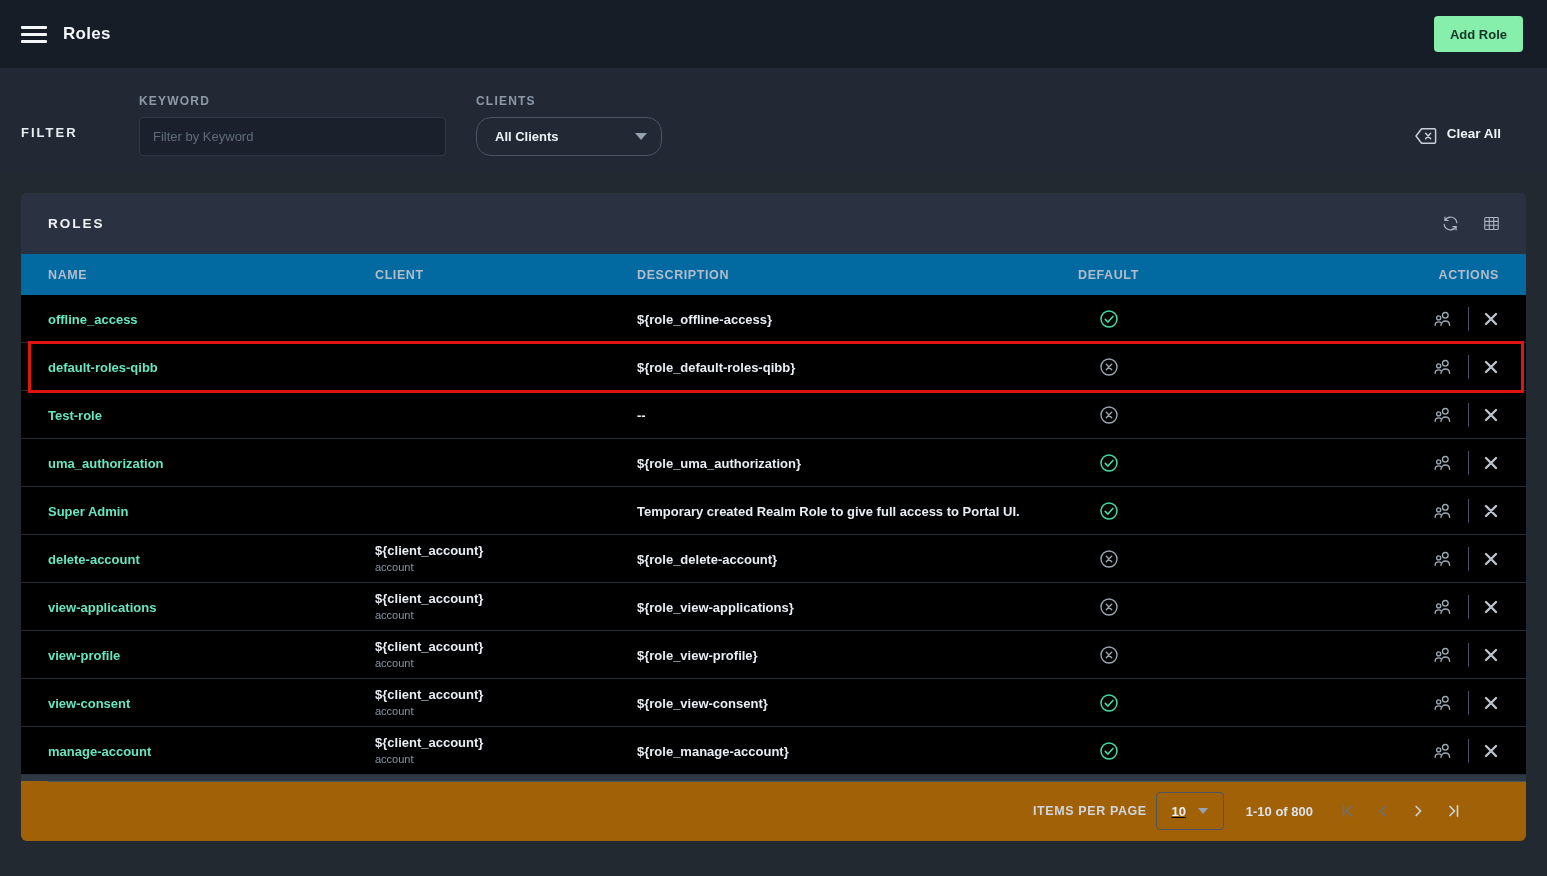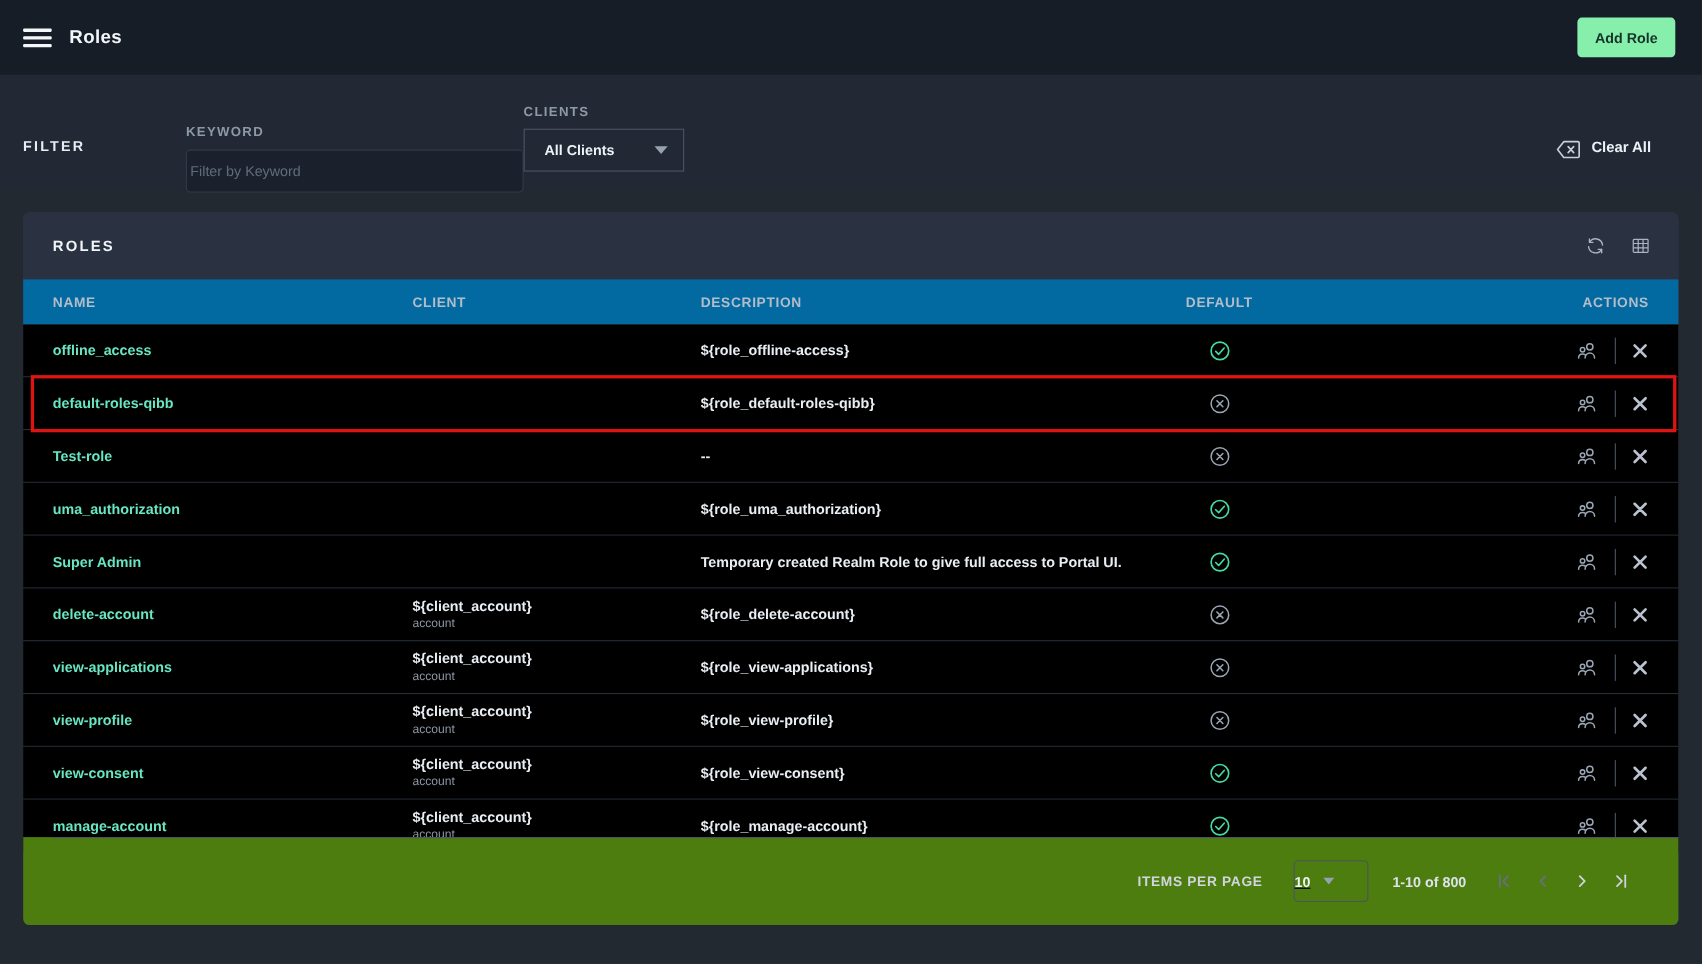--- a/index.html
+++ b/index.html
@@ -16,27 +16,27 @@
   .hamburger span { display:block; height:3px; background:#f4f7fa; border-radius:1px; margin:4px 0; }
   .topbar-title { color:#f2f5f9; font-size:17px; font-weight:bold; margin-left:16px; letter-spacing:.3px; }
   .add-btn { position:absolute; right:24px; top:16px; height:36px; padding:0 16px;
     background:#86efac; color:#153327; font-weight:bold; font-size:13px;
     border:none; border-radius:4px; display:flex; align-items:center; cursor:pointer; }
   
   .filter { position:absolute; left:0; top:68px; width:1547px; height:104px; background:#222934; }
   .filter-title { position:absolute; left:21px; top:57px; color:#e8edf3; font-size:13px;
     font-weight:bold; letter-spacing:2px; }
   .fgroup-label { color:#8d99a6; font-size:12px; font-weight:bold; letter-spacing:1.2px; margin-bottom:9px; }
-  .kw-group { position:absolute; left:169px; top:26px;margin-top:19px; }
+  .kw-group { position:absolute; left:139px; top:26px; }
   .kw-input { width:307px; height:39px; background:#1a212c; border:1px solid #303a46;
-    border-radius:4px; color:#0ea5e9; font-size:13px; padding:0 3px; outline:none;
+    border-radius:4px; color:#0ea5e9; font-size:13px; padding:0 13px; outline:none;
     font-family:"Liberation Sans",sans-serif; }
   .kw-input::placeholder { color:#616c7a; }
   .cl-group { position:absolute; left:476px; top:26px; }
-  .select-box { width:146px; height:39px; border:1px solid #4a5463; border-radius:0;
+  .select-box { width:186px; height:39px; border:1px solid #4a5463; border-radius:15px;
     display:flex; align-items:center; justify-content:space-between; padding:0 14px 0 18px; cursor:pointer; }
   .select-box .val { color:#eef2f7; font-size:13px; font-weight:bold; }
   .caret { width:0; height:0; border-left:6px solid transparent; border-right:6px solid transparent;
     border-top:7px solid #97a2b0; }
   .clear-all { position:absolute; right:46px; top:58px; display:flex; align-items:flex-start; gap:9px; cursor:pointer; }
   .clear-all .txt { color:#eef2f6; font-size:13.5px; font-weight:bold; }
   
   .card { position:absolute; left:21px; top:193px; width:1505px; height:648px;
     background:#2f3845; border-radius:6px; overflow:hidden; }
   .card-header { height:61px; background:#2a3140; display:flex; align-items:center; }
@@ -57,26 +57,26 @@
   .client-sub { color:#8b95a3; font-size:11px; margin-top:3px; }
   .desc { color:#e9eef4; font-size:13px; font-weight:bold; }
   .def-ic { display:flex; margin-left:21px; }
   .actions { display:flex; align-items:center; gap:0; }
   .act-btn { display:flex; cursor:pointer; color:#9aa6b4; }
   .act-div { width:1px; height:24px; background:#4a5463; margin:0 14px; }
   .x-btn { color:#b9c2ce; }
   .hl-overlay { position:absolute; left:7px; right:2px; height:52px; border:3px solid #e01313;
     display:none; pointer-events:none; z-index:5; }
   
-  .tfoot { position:absolute; left:0; right:0; bottom:0; height:80px; background:#4d7c0f;
-    display:flex; align-items:center; justify-content:flex-end; padding-right:44px; }
+  .tfoot { position:absolute; left:0; right:0; bottom:0; height:60px; background:#a16207;
+    display:flex; align-items:center; justify-content:flex-end; padding-right:64px; }
   .tfoot::before { content:""; position:absolute; left:27px; right:0; top:0; height:1px; background:#4b5668; }
   .ipp-label { color:#cfd6df; font-size:12.5px; font-weight:bold; letter-spacing:.6px; }
   .ipp-select { width:68px; height:38px; border:1px solid #4a5463; border-radius:4px;
-    display:flex; align-items:center; gap:12px; margin-left:28px; cursor:pointer;text-decoration:underline; }
+    display:flex; align-items:center; justify-content:center; gap:12px; margin-left:9px; cursor:pointer;text-decoration:underline; }
   .ipp-select .val { color:#eef2f7; font-size:13px; font-weight:bold; }
   .ipp-select .caret { border-left-width:5px; border-right-width:5px; border-top-width:6px; }
   .range { color:#dce3eb; font-size:13px; font-weight:bold; margin-left:22px; }
   .pager { display:flex; align-items:center; gap:17px; margin-left:26px; }
   .pg-btn { display:flex; cursor:pointer; }
   .pg-dis { color:#667080; }
   .pg-en { color:#ccd4de; }
 </style>
 </head>
 <body>

